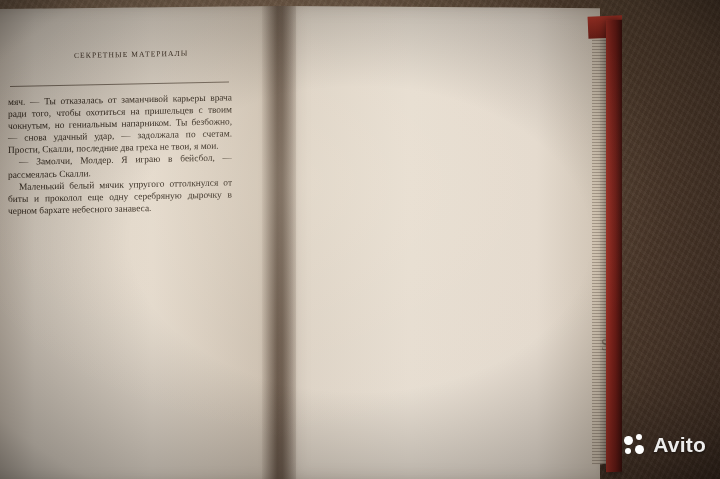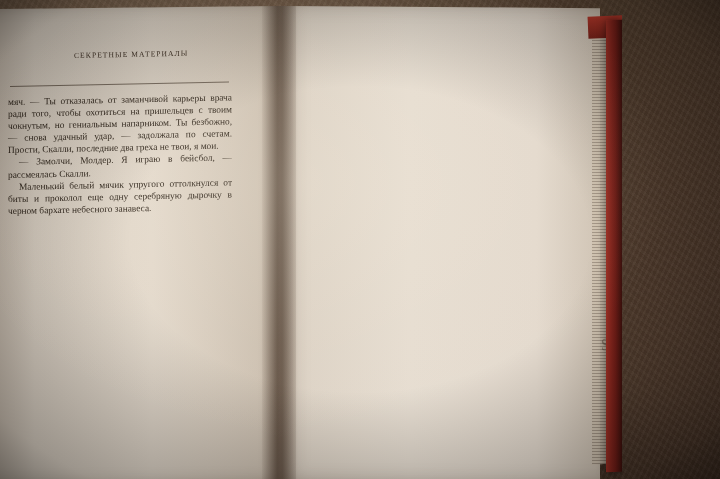--- a/index.html
+++ b/index.html
@@ -316,14 +316,23 @@
     <div class="gutter"></div>
     <div class="edge-block"></div>
     <div class="edge-ghost">S</div>
     <div class="cover-top"></div>
     <div class="cover-strip"></div>
   </div>
 
   <div class="lighting"></div>
   <div class="blur-soft"></div>
 
+  <div class="watermark">
+    <span class="wm-mark">
+      <i class="d1"></i>
+        <i class="d2"></i>
+        <i class="d3"></i>
+        <i class="d4"></i>
+    </span>
+    <span>Avito</span>
+  </div>
 
 </div>
 
 </body></html>

